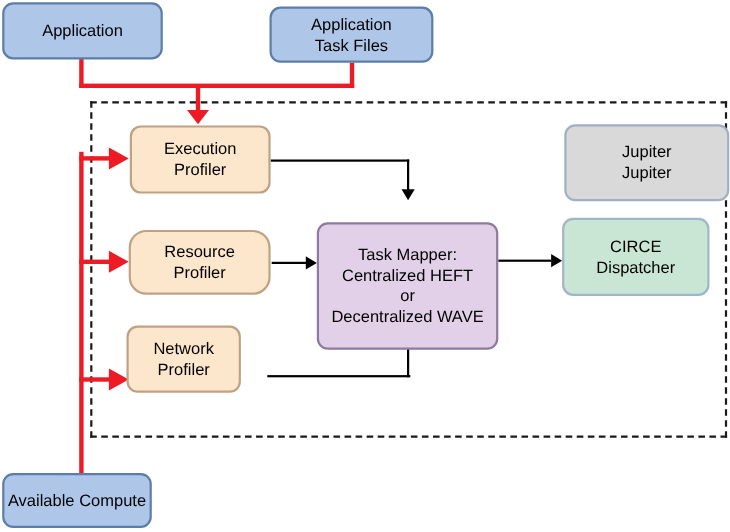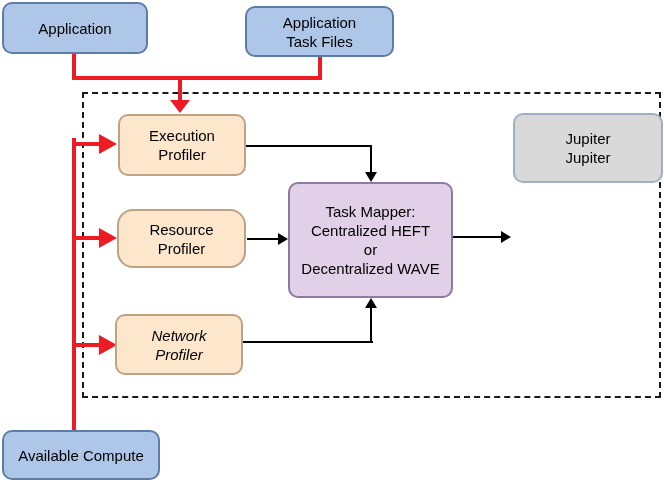--- a/index.html
+++ b/index.html
@@ -8,21 +8,21 @@
     font-family:"Liberation Sans",sans-serif;color:#000;overflow:hidden;
   }
   .node{
     position:absolute;display:flex;flex-direction:column;align-items:center;justify-content:center;
     border-radius:10px;font-size:15px;line-height:19px;text-align:right;box-sizing:border-box;
     border:2px solid transparent;
   }
   .node span{display:block;}
   .blue  {background:#aec6e8;border-color:#5c7ea6;}
   .peach {background:#fce7cd;border-color:#bfa284;}
-  .purple{background:#e2cfe8;border-color:#8d7a9e;}
+  .purple{background:#e2cfe8;border-color:#8d7a9e;margin-top:20px;}
   .gray  {background:#d9d9d9;border-color:#9fb0c4;}
   .mint  {background:#c8e6d3;border-color:#9fb6ca;}
   .rline{position:absolute;background:#ed1c24;}
   .bline{position:absolute;background:#000;}
   .tri{position:absolute;width:0;height:0;}
   
   .tri.red-down {border-left:10px solid transparent;border-right:10px solid transparent;border-top:13px solid #ed1c24;}
   .tri.red-right{border-top:10px solid transparent;border-bottom:10px solid transparent;border-left:18px solid #ed1c24;}
   
   .tri.blk-down {border-left:6px solid transparent;border-right:6px solid transparent;border-top:10px solid #000;}
@@ -84,35 +84,39 @@
   <div class="node peach" style="left:118px;top:114px;width:128px;height:62px;">
     <span>Execution</span>
     <span>Profiler</span>
   </div>
 
   <div class="node peach" style="left:117px;top:209px;width:129px;height:59px;border-radius:16px;">
     <span>Resource</span>
     <span>Profiler</span>
   </div>
 
-  <div class="node peach" style="left:115px;top:314px;width:128px;height:61px;font-style:italic;">
+  <div class="node peach" style="left:115px;top:296px;width:104px;height:61px;">
     <span>Network</span>
     <span>Profiler</span>
   </div>
 
   <div class="node purple" style="left:288px;top:182px;width:165px;height:116px;">
     <span>Task Mapper:</span>
     <span>Centralized HEFT</span>
     <span>or</span>
     <span>Decentralized WAVE</span>
   </div>
 
   <div class="node gray" style="left:513px;top:113px;width:150px;height:70px;">
     <span>Jupiter</span>
     <span>Jupiter</span>
   </div>
 
+  <div class="node mint" style="left:511px;top:198px;width:134px;height:71px;">
+    <span>CIRCE</span>
+    <span>Dispatcher</span>
+  </div>
 
-  <div class="node blue" style="left:2px;top:430px;width:158px;height:50px;">
+  <div class="node blue" style="left:2px;top:430px;width:136px;height:50px;">
     <span>Available Compute</span>
   </div>
 
 </div>
 
 </body></html>

